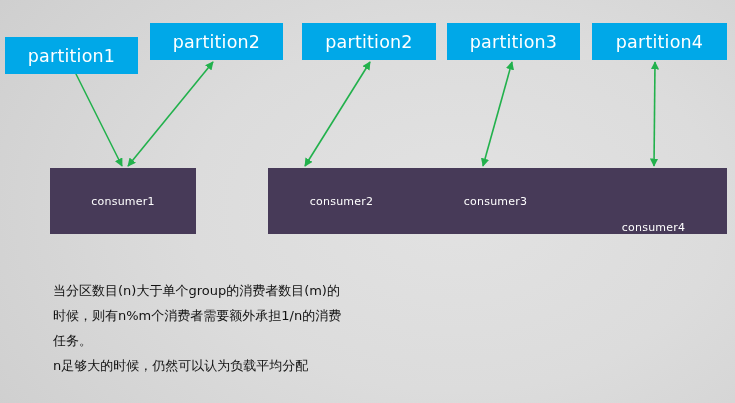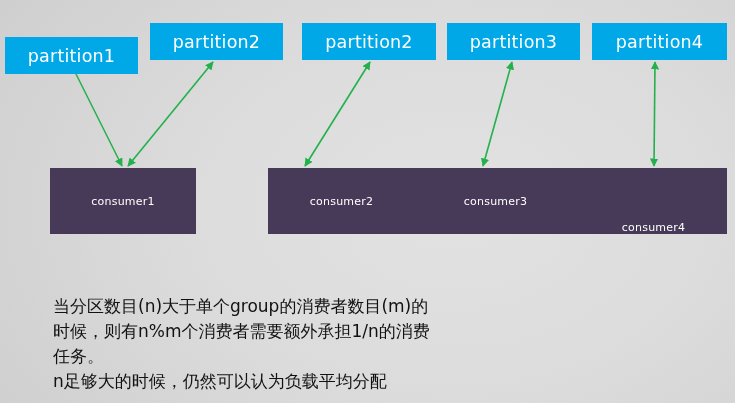--- a/index.html
+++ b/index.html
@@ -42,24 +42,24 @@
     font-size: 17.5px;
   }
   .consumer {
     background: #473a58;
     height: 66px;
     font-size: 11px;
   }
   .note {
     position: absolute;
     left: 53px;
-    top: 294px;
+    top: 278px;
     width: 520px;
     color: #121212;
-    font-size: 17px;
+    font-size: 13px;
     line-height: 25px;
     white-space: pre-line;
     font-family: "DejaVu Sans", "Liberation Sans", sans-serif;
   }
 </style>
 </head>
 <body>
 
 <div id="canvas">
 

